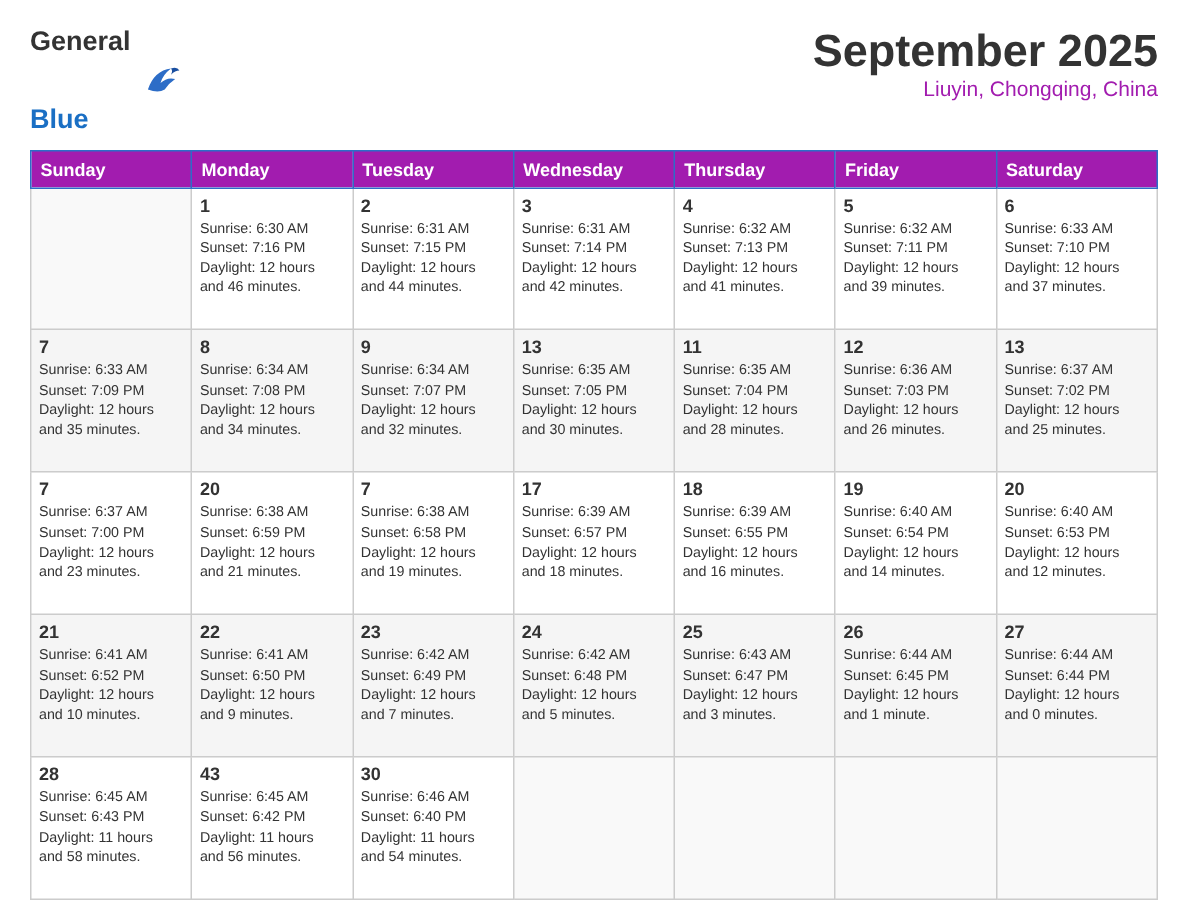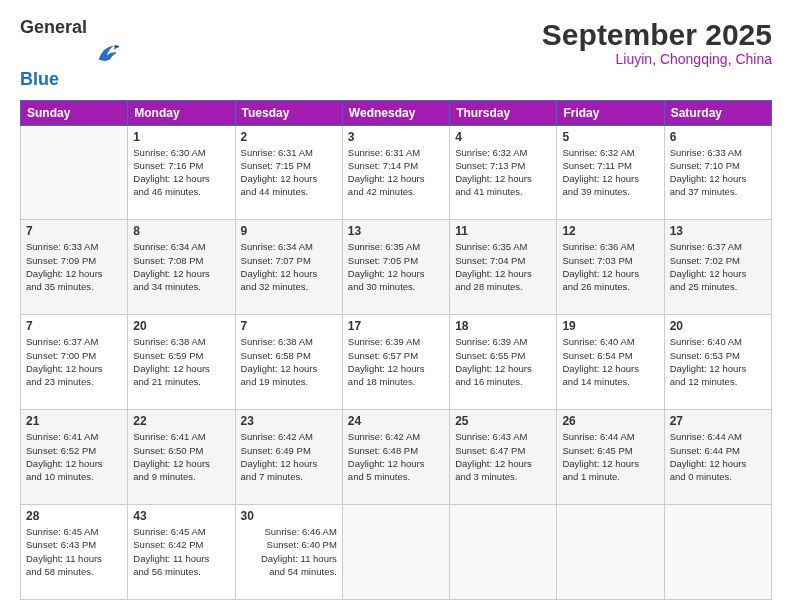--- a/index.html
+++ b/index.html
@@ -346,21 +346,21 @@
           </td>
           <td>
             <span class="day-number">43</span>
             <div class="day-content" style="white-space: pre-line;">Sunrise: 6:45 AM
 Sunset: 6:42 PM
 Daylight: 11 hours
 and 56 minutes.</div>
           </td>
           <td>
             <span class="day-number">30</span>
-            <div class="day-content" style="white-space: pre-line; text-align: right;">Sunrise: 6:46 AM
+            <div class="day-content" style="white-space: pre-line;">Sunrise: 6:46 AM
 Sunset: 6:40 PM
 Daylight: 11 hours
 and 54 minutes.</div>
           </td>
           <td class="empty-cell"></td>
           <td class="empty-cell"></td>
           <td class="empty-cell"></td>
           <td class="empty-cell"></td>
         </tr>
       </tbody>

